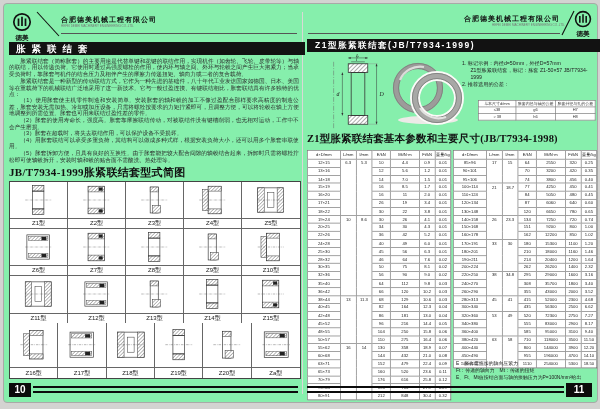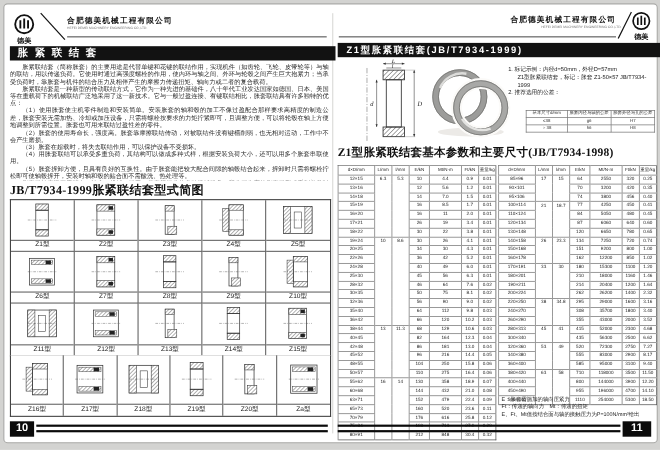--- a/index.html
+++ b/index.html
@@ -1,18 +1,18 @@
 <!DOCTYPE html>
 <html><head>
 <meta charset="utf-8">
 <style>
   html,body{margin:0;padding:0;}
   body{width:600px;height:409px;background:#d3d3d1;position:relative;overflow:hidden;
        font-family:"Liberation Sans","DejaVu Sans",sans-serif;color:#222;}
-  .page{position:absolute;left:3px;top:3px;width:593px;height:398px;background:#ffffff;
+  .page{position:absolute;left:3px;top:3px;width:593px;height:398px;background:#86efac;
         border:1px solid #a9a9a7;border-radius:4px;}
   .fold{position:absolute;left:298px;top:8px;width:1px;height:382px;background:#d9d9d6;}
   .abs{position:absolute;}
   .sc{transform-origin:0 0;}
   
   .comp-cn{font-weight:bold;font-size:7px;letter-spacing:1px;color:#111;line-height:8px;}
   .comp-en{font-size:6px;color:#777;line-height:7px;transform:scale(.5);transform-origin:0 0;white-space:nowrap;}
   .comp-en.r{transform-origin:100% 0;}
   .logo-cn{font-weight:bold;font-size:6.5px;text-align:center;line-height:7px;color:#111;}
   .rule{background:#555;height:1px;}

